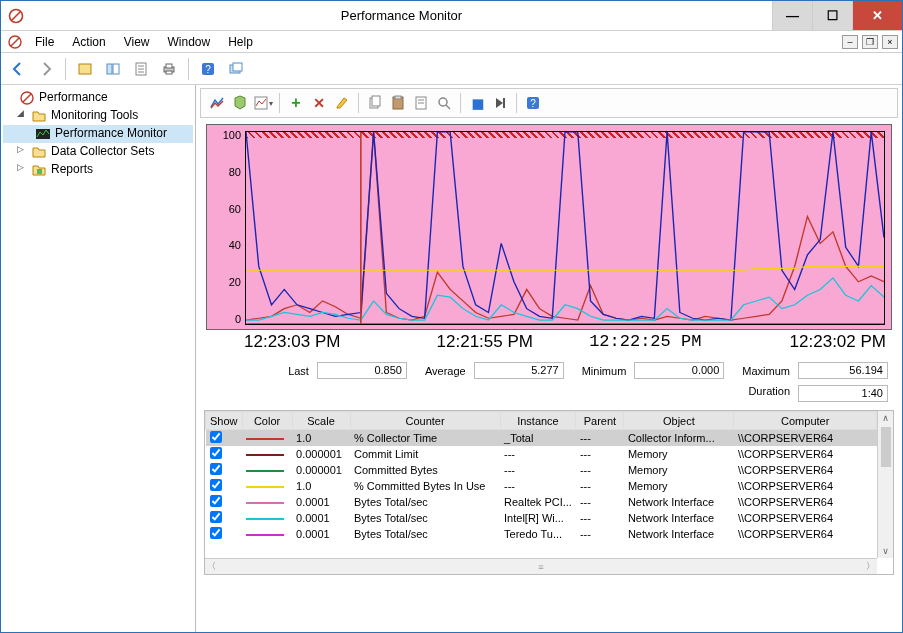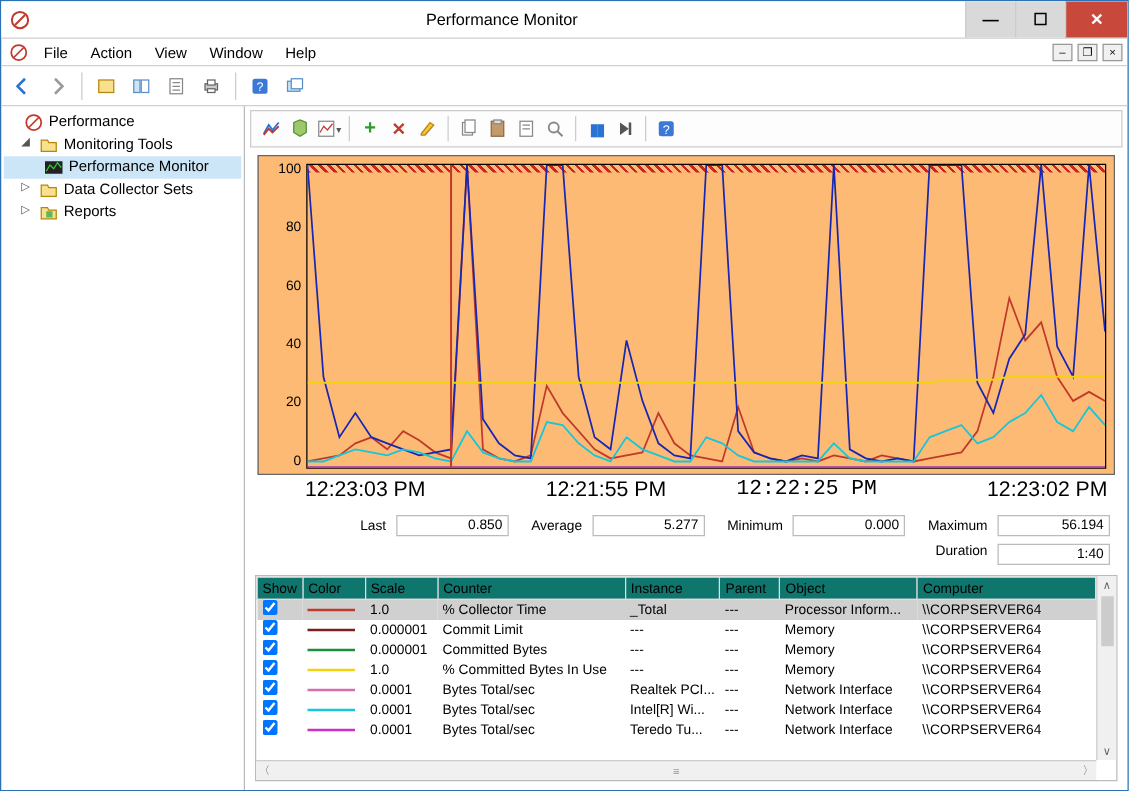--- a/index.html
+++ b/index.html
@@ -38,21 +38,21 @@
 .content { flex:1; display:flex; flex-direction:column; }
 
 
 .pm-toolbar { height:30px; background:#fdfdfd; border-bottom:1px solid #ccc; display:flex; align-items:center; gap:3px; padding:0 6px; margin:3px 4px 0 4px; border:1px solid #ccc;}
 .pm-toolbar .tb { width:20px; height:20px; display:flex; align-items:center; justify-content:center; font-size:13px;}
 .pm-toolbar .sep { width:1px; height:20px; background:#ccc; margin:0 3px;}
 .pm-toolbar .green { color:#2a9d2a; font-weight:bold; font-size:16px;}
 .pm-toolbar .red { color:#c0392b; font-weight:bold; font-size:14px;}
 
 
-.chart-wrap { margin:6px 10px 2px 10px; border:1px solid #666; position:relative; height:256px; background:#fdba74; display:flex; }
+.chart-wrap { margin:6px 10px 2px 10px; border:1px solid #666; position:relative; height:206px; background:#f9a8d4; display:flex; }
 .chart-yaxis { width:38px; display:flex; flex-direction:column; justify-content:space-between; align-items:flex-end; padding:4px 4px 4px 0; font-size:11px; color:#000;}
 .chart-plot { flex:1; position:relative; margin:6px 6px 4px 0; border:1px solid #000;}
 .chart-plot .hatch { position:absolute; left:0; right:0; top:0; height:6px; background:repeating-linear-gradient(45deg,#c22,#c22 2px,transparent 2px,transparent 5px);}
 .chart-plot svg { position:absolute; left:0; top:0; width:100%; height:100%;}
 
 .chart-xaxis { display:flex; margin:0 16px 0 48px; font-size:17px; }
 .chart-xaxis .xl { flex:1; }
 .chart-xaxis .xl.center{ text-align:center;}
 .chart-xaxis .xl.mid{ text-align:center;font-family:Liberation Mono, monospace;}
 .chart-xaxis .xl.right{ text-align:right;}
@@ -62,21 +62,21 @@
 .stats .lbl { margin-left:10px;}
 .stats .val { width:90px; border:1px solid #bbb; background:#fff; text-align:right; padding:1px 4px; height:17px;}
 .stats2 { display:flex; justify-content:flex-end; margin:4px 14px; gap:8px; font-size:11px;}
 .stats2 .val { width:90px; border:1px solid #bbb; background:#fff; text-align:right; padding:1px 4px; height:17px;}
 
 
 .table-wrap { margin:4px 8px 4px 8px; border:1px solid #bbb; height:165px; display:flex; flex-direction:column; position:relative;}
 .table-wrap .scroll-right { width:16px; background:#f0f0f0; border-left:1px solid #ccc; position:absolute; right:0; top:0; bottom:16px; display:flex; flex-direction:column; align-items:center; justify-content:space-between; padding:2px 0; font-size:9px; color:#666;}
 .table-wrap .scroll-bottom { height:16px; background:#f0f0f0; border-top:1px solid #ccc; position:absolute; left:0; right:16px; bottom:0; display:flex; align-items:center; justify-content:space-between; padding:0 2px; font-size:9px; color:#666;}
 .tbl { width:calc(100% - 16px); border-collapse:collapse; font-size:11px;}
-.tbl th { background:#0f766e; border:1px solid #ddd; padding:2px 4px; text-align:left; font-weight:normal; height:18px;}
+.tbl th { background:#e5e5e5; border:1px solid #ddd; padding:2px 4px; text-align:center; font-weight:normal; height:18px;}
 .tbl td { border-bottom:0; padding:0 4px; height:16px; white-space:nowrap;}
 .tbl tr.selected td { background:#d0d0d0;}
 .color-swatch { display:inline-block; width:38px; height:2px; vertical-align:middle;}
 .chk { width:12px; height:12px;}
 
 
 .ico { width:16px; height:16px; display:inline-block;}
 </style>
 </head>
 <body>
@@ -341,21 +341,21 @@
           </tr>
         </thead>
         <tbody id="counter-tbody">
             <tr class="selected">
               <td><input type="checkbox" class="chk" checked="" style=""></td>
               <td><span class="color-swatch" style="background:#c0392b"></span></td>
               <td>1.0</td>
               <td>% Collector Time</td>
               <td>_Total</td>
               <td>---</td>
-              <td>Processor Inform...</td>
+              <td>Collector Inform...</td>
               <td>\\CORPSERVER64</td>
             </tr>
             <tr>
               <td><input type="checkbox" class="chk" checked="" style=""></td>
               <td><span class="color-swatch" style="background:#7a1f1f"></span></td>
               <td>0.000001</td>
               <td>Commit Limit</td>
               <td>---</td>
               <td>---</td>
               <td>Memory</td>

